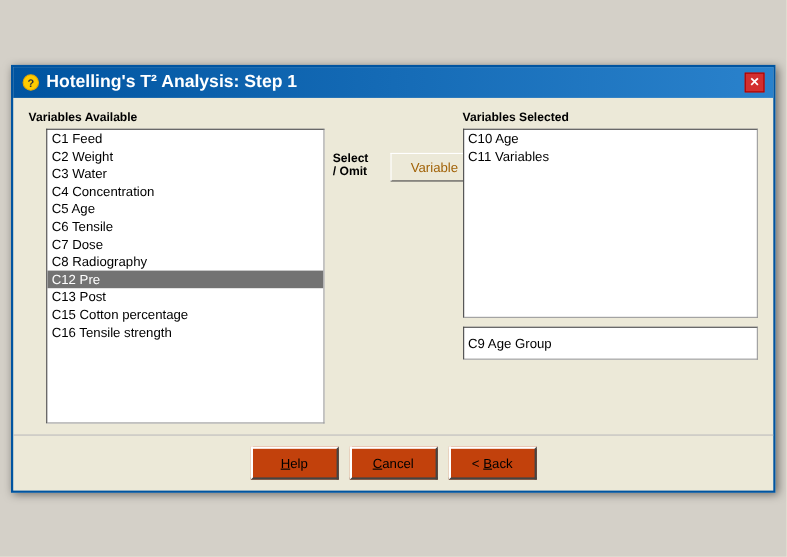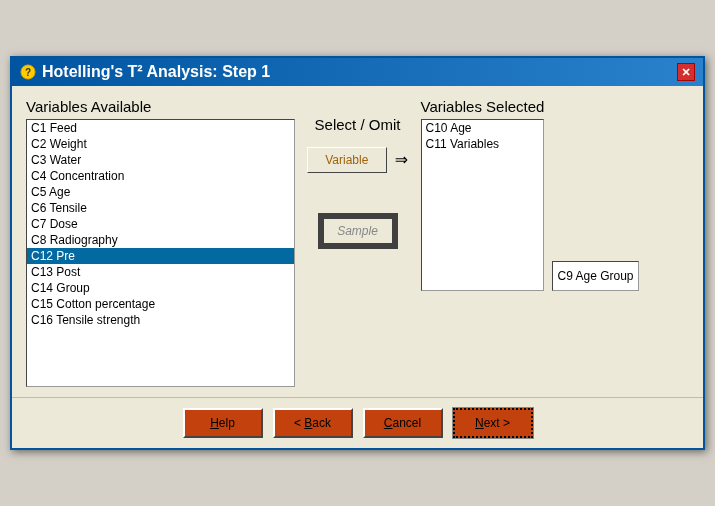--- a/index.html
+++ b/index.html
@@ -63,68 +63,70 @@
       flex-direction: column;
       gap: 8px;
       flex: 1;
     }
     .columns {
       display: flex;
       gap: 8px;
       align-items: flex-start;
     }
     .col-label {
-      font-size: 15px;
-      font-weight: normal;
+      font-size: 11px;
+      font-weight: bold;
       margin-bottom: 4px;
       color: #000;
     }
     .col-variables {
       display: flex;
       flex-direction: column;
       flex: 1;
     }
     .col-middle {
       display: flex;
-      flex-direction: column;
+      flex-direction: row;
       align-items: center;
       width: 110px;
-      gap: 10px;
+      gap: 20px;
       padding-top: 18px;
     }
     .col-right {
       display: flex;
+      flex-direction: column;
       flex: 1;
       gap: 8px;
     }
     .list-box {
       border: 1px inset #999;
       background: white;
       overflow-y: auto;
       font-size: 12px;
     }
     .list-box-main {
       height: 268px;
+      margin-left: 16px;
     }
     .list-box-variables {
       height: 172px;
     }
     .list-box-small {
       height: 30px;
       display: flex;
       align-items: center;
       padding: 2px 4px;
     }
     .list-item {
       padding: 1px 4px;
       cursor: default;
       white-space: nowrap;
     }
     .list-item.selected {
-      background: #0369a1;
+      background: #737373;
       color: white;
     }
     .btn {
       background: #ece9d8;
       border: 1px solid #888;
       border-top-color: #fff;
       border-left-color: #fff;
       border-bottom-color: #444;
       border-right-color: #444;
       padding: 4px 12px;
@@ -228,21 +230,20 @@
         <div class="list-item">C1 Feed</div>
             <div class="list-item">C2 Weight</div>
             <div class="list-item">C3 Water</div>
             <div class="list-item">C4 Concentration</div>
             <div class="list-item">C5 Age</div>
             <div class="list-item">C6 Tensile</div>
             <div class="list-item">C7 Dose</div>
             <div class="list-item">C8 Radiography</div>
             <div class="list-item selected">C12 Pre</div>
             <div class="list-item">C13 Post</div>
-            <div class="list-item">C14 Group</div>
             <div class="list-item">C15 Cotton percentage</div>
             <div class="list-item">C16 Tensile strength</div>
           </div>
       </div>
 
       <div class="col-middle">
         <div class="col-label">Select / Omit</div>
         <div class="variable-row">
           <button class="btn btn-variable">Variable</button>
           <span class="arrow">⇒</span>
@@ -265,17 +266,16 @@
           <div class="list-box list-box-small">
             <span>C9 Age Group</span>
           </div>
         </div>
       </div>
     </div>
   </div>
 
   <div class="footer">
     <button class="btn-footer"><u>H</u>elp</button>
+    <button class="btn-footer"><u>C</u>ancel</button>
     <button class="btn-footer">&lt; <u>B</u>ack</button>
-    <button class="btn-footer"><u>C</u>ancel</button>
-    <button class="btn-footer next-btn"><u>N</u>ext &gt;</button>
   </div>
 </div>
 
 </body></html>

